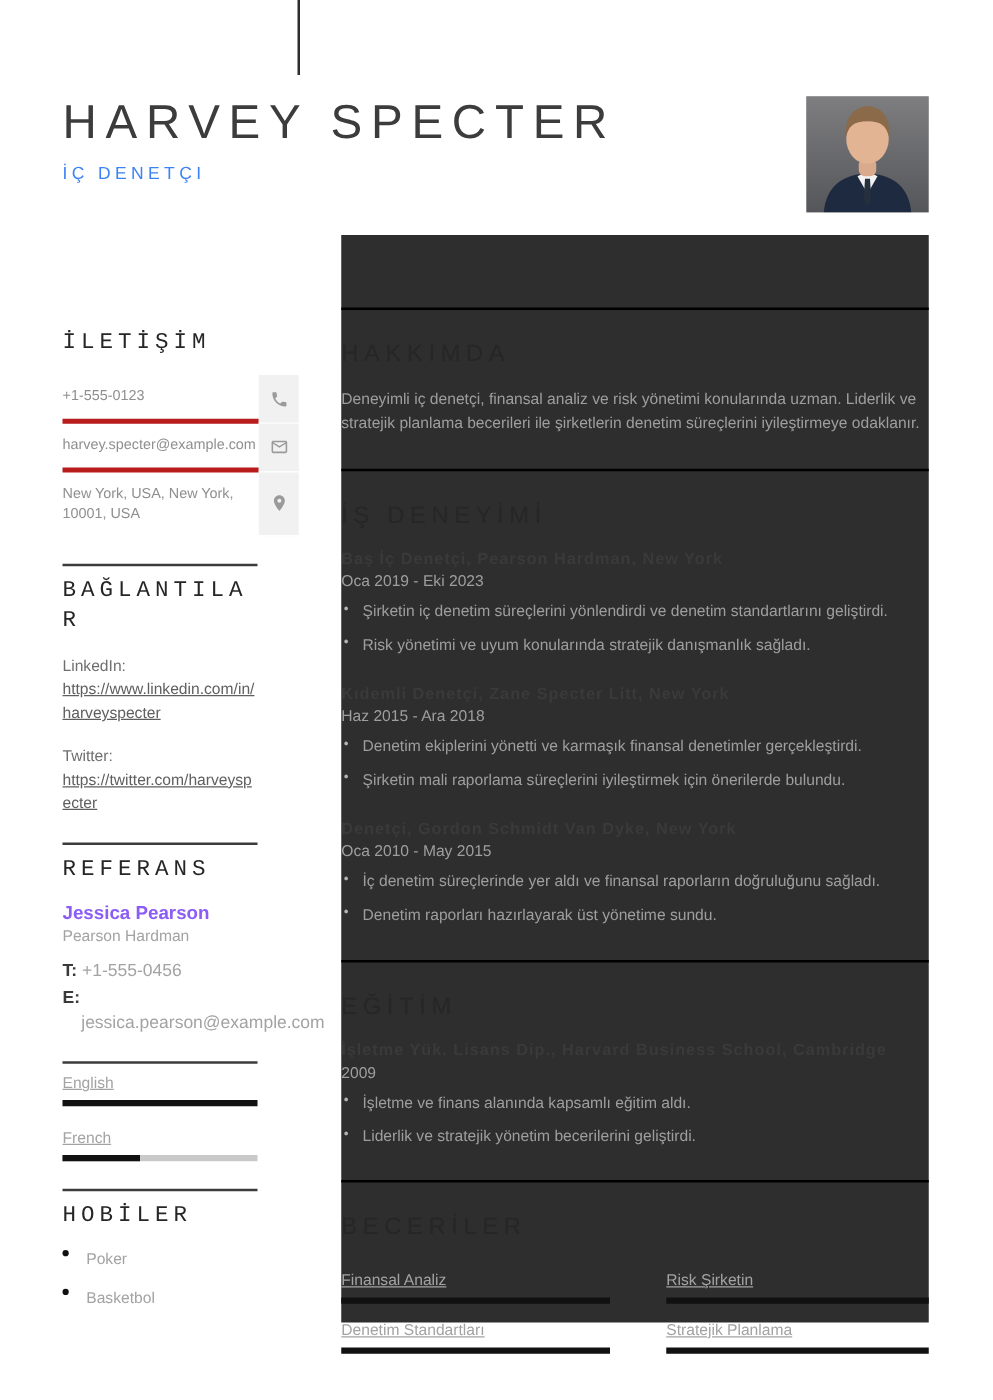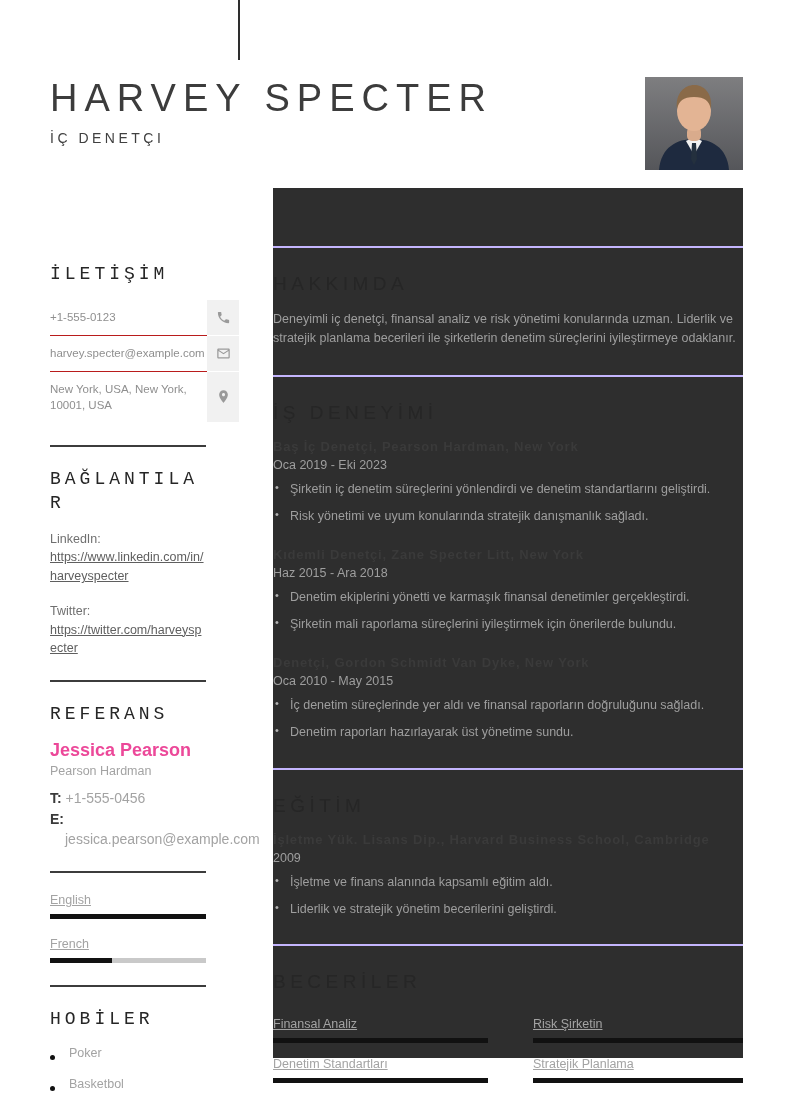--- a/index.html
+++ b/index.html
@@ -18,85 +18,85 @@
   .vdiv.main { top: 188px; height: 870px; }
 
   
   .header { position: absolute; top: 77px; left: 50px; right: 50px; }
   .name {
     font-size: 38px; font-weight: 400; letter-spacing: 7px;
     color: #3c3c3c; white-space: nowrap;
   }
   .job-title {
     margin-top: 10px; font-size: 14px; letter-spacing: 3.5px;
-    color: #404040;
+    color: #3b82f6;
   }
   .photo {
     position: absolute; top: 0; right: 1px;
     width: 98px; height: 93px; overflow: hidden;
     background: #8d8d8d;
   }
 
   
   .sidebar { position: absolute; left: 50px; top: 262px; width: 189px; }
   .side-heading {
     font-size: 18px; font-weight: 400; letter-spacing: 4px;
     color: #262626; overflow-wrap: anywhere; line-height: 1.35;
     margin-bottom: 14px;
     font-family: Liberation Mono, monospace;
   }
   .side-section { width: 156px; border-top: 2px solid #3c3c3c;
-    margin-top: 22px; padding-top: 20px; }
+    margin-top: 22px; padding-top: 8px; }
   .side-section.first { border-top: none; margin-top: 0; padding-top: 0; }
 
   .contact-row { display: flex; width: 189px; }
   .contact-text {
     width: 157px; padding: 9px 2px 9px 0; font-size: 11.5px;
-    color: #8f8f8f; line-height: 1.45; border-bottom: 1px solid #b91c1c;
+    color: #8f8f8f; line-height: 1.45; border-bottom: 4px solid #b91c1c;
     overflow-wrap: anywhere;
   }
   .contact-row:last-child .contact-text { border-bottom: none; }
   .contact-icon-cell {
     width: 32px; background: #f1f1f1; display: flex;
     align-items: center; justify-content: center;
     border-bottom: 1px solid #fff;
   }
   .contact-icon-cell svg { width: 15px; height: 15px; fill: #9a9a9a; }
 
   .link-group { margin-bottom: 16px; font-size: 12.5px; line-height: 1.5; }
   .link-label { color: #6f6f6f; }
   .link-url {
     color: #5f5f5f; text-decoration: underline;
     overflow-wrap: anywhere; display: block;
   }
 
-  .ref-name { font-size: 18px; font-weight: 700; color: #ec4899; }
+  .ref-name { font-size: 15px; font-weight: 700; color: #8b5cf6; }
   .ref-company { font-size: 12.5px; color: #a3a3a3; margin: 3px 0 10px; }
   .ref-line { font-size: 14px; color: #a3a3a3; line-height: 1.45;
     padding-left: 15px; text-indent: -15px; }
   .ref-line b { color: #3a3a3a; font-weight: 700; }
 
   .lang-item { margin-bottom: 18px; }
   .lang-name, .skill-name { font-size: 12.5px; color: #a3a3a3; margin-bottom: 7px; text-decoration: underline; }
   .bar-track { height: 5px; background: #c9c9c9; width: 100%; }
   .bar-fill { height: 5px; background: #111; }
 
   .hobby-list { list-style: none; }
   .hobby-list li {
     font-size: 12.5px; color: #a3a3a3; margin-bottom: 17px;
-    display: flex; align-items: flex-end;
+    display: flex; align-items: flex-start;
   }
   .hobby-list li .dot {
     width: 5px; height: 5px; border-radius: 50%; background: #111;
     margin-right: 14px; flex: 0 0 auto;
   }
 
   
   .main { position: absolute; left: 273px; top: 246px; width: 470px; }
-  .main-section { border-top: 2px solid #c4b5fd; margin-bottom: 26px; }
+  .main-section { border-top: 2px solid #000000; margin-bottom: 26px; }
   .main-heading {
     font-size: 19px; font-weight: 400; letter-spacing: 4.5px;
     color: #262626; margin: 25px 0 15px;
   }
   .about-text { font-size: 12.5px; color: #9e9e9e; line-height: 1.55; }
 
   .job { margin-bottom: 22px; }
   .job-head {
     font-size: 13px; font-weight: 700; letter-spacing: 0.8px; color: #3a3a3a;
   }

